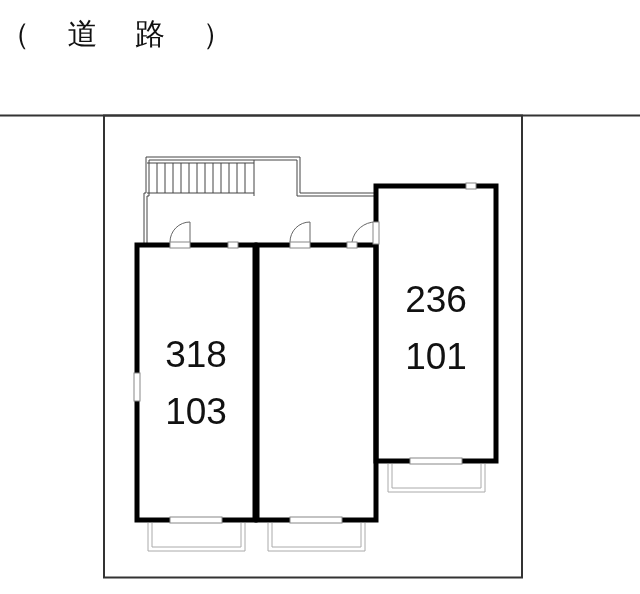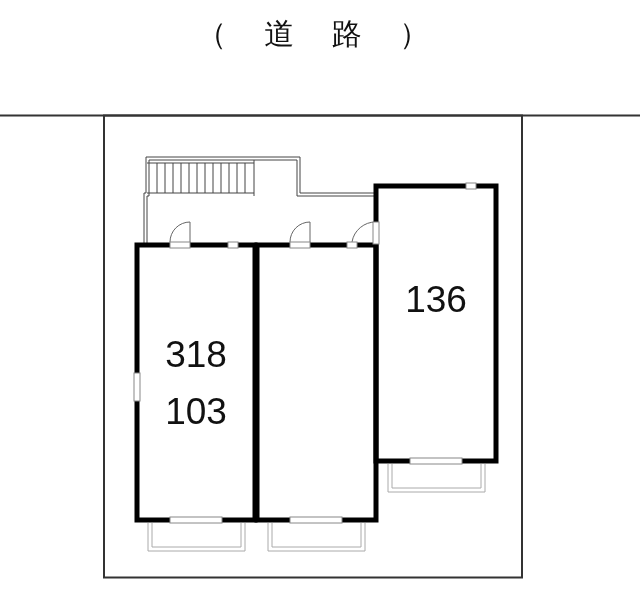--- a/index.html
+++ b/index.html
@@ -1,17 +1,17 @@
 <!DOCTYPE html>
 <html><head>
 <meta charset="utf-8">
 <style>
   html, body { margin:0; padding:0; background:#fff; }
   body { width:640px; height:594px; position:relative; overflow:hidden; font-family:"DejaVu Sans", sans-serif; }
-  .road-label { position:absolute; top:14px; left:0; width:640px; text-align:center; font-size:30px; color:#111; letter-spacing:14px; }
+  .road-label { position:absolute; top:14px; left:0; width:640px; font-size:30px; color:#111; letter-spacing:14px; }
   svg { position:absolute; left:0; top:0; }
   .unit-label { position:absolute; font-family:"Liberation Sans", sans-serif; font-size:37px; color:#111; text-align:center; line-height:57px; }
 </style>
 </head>
 <body>
 
 <div class="road-label">（ 道 路 ）</div>
 
 <svg width="640" height="594" viewBox="0 0 640 594">
 
@@ -77,14 +77,15 @@
   </g>
 </svg>
 
 <div class="unit-label" style="left:137px; top:326px; width:118px;">
   <div>318</div>
   <div>103</div>
 </div>
 <div class="unit-label" style="left:257px; top:326px; width:119px;">
 </div>
 <div class="unit-label" style="left:376px; top:271px; width:120px;">
-  <div>136</div>
+  <div>236</div>
+  <div>101</div>
 </div>
 
 </body></html>

